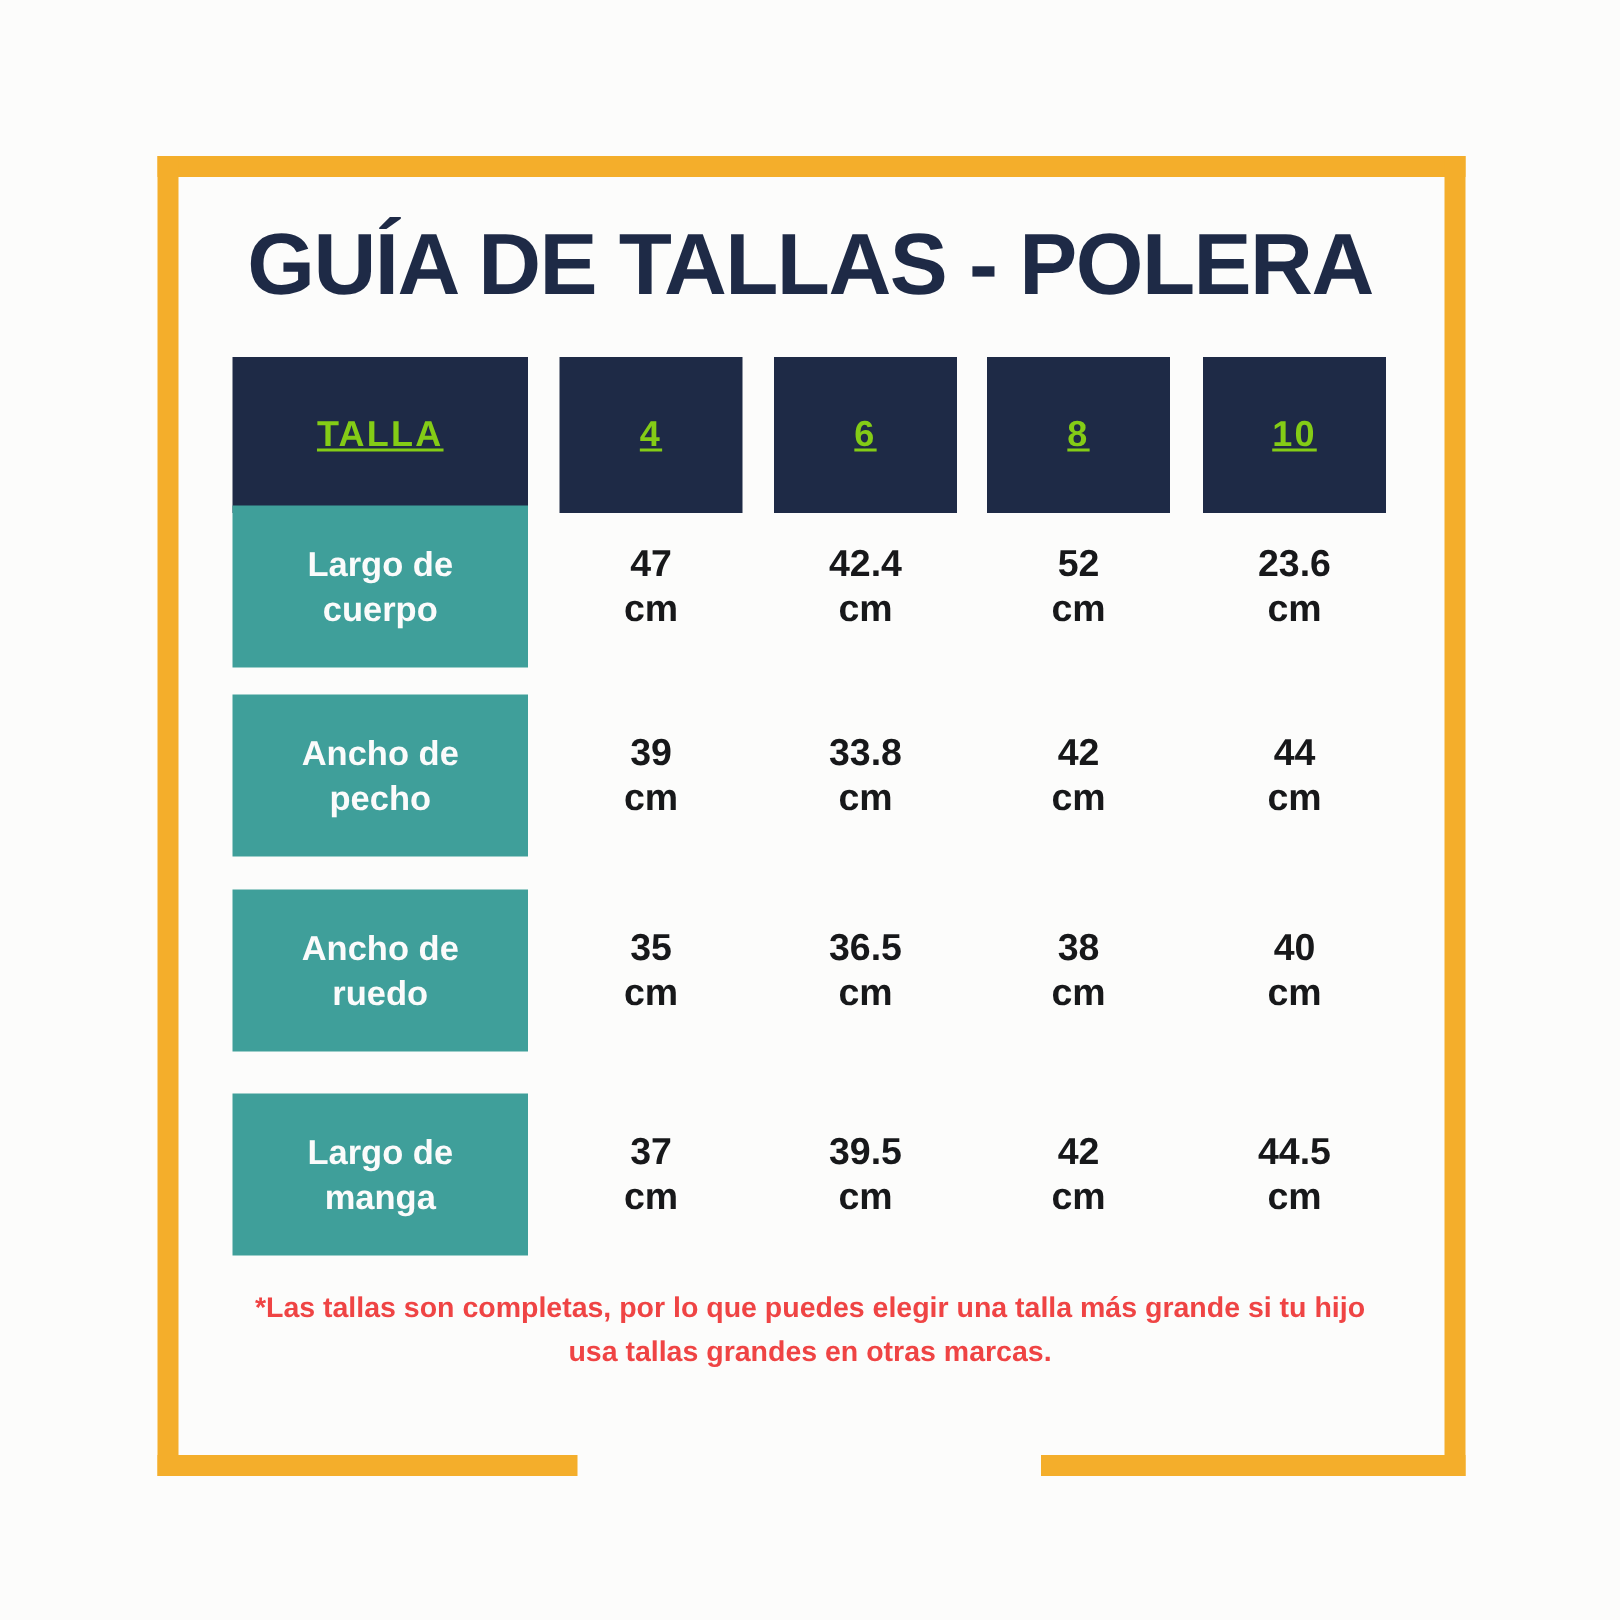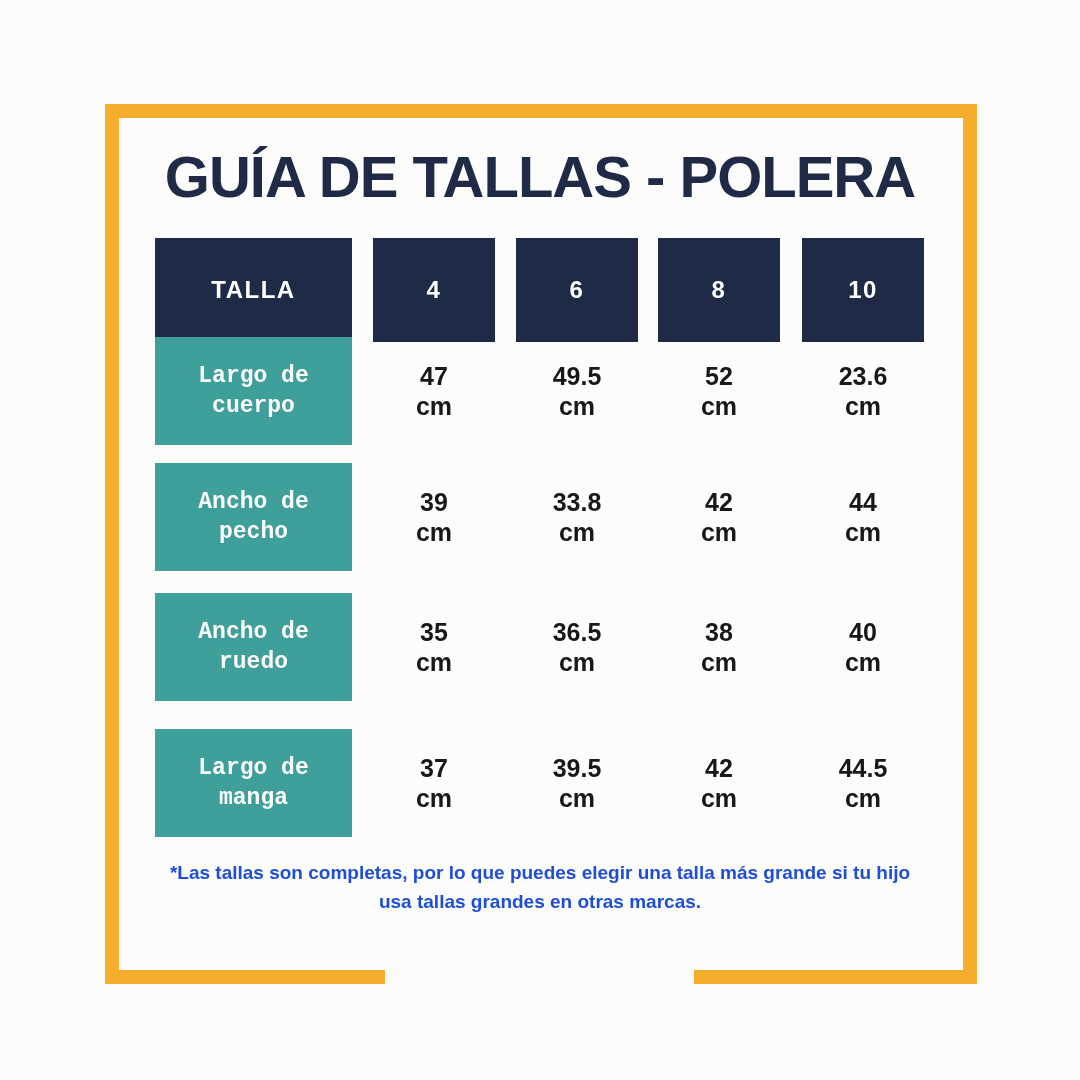--- a/index.html
+++ b/index.html
@@ -36,23 +36,23 @@
     color: #1e2a46;
     line-height: 70px;
     white-space: nowrap;
   }
 
   
   .header-row { position: absolute; left: 0; top: 238px; width: 1080px; height: 80px; }
   .hdr-cell {
     position: absolute; top: 0; height: 104px;
     background: #1e2a46;
-    color: #ffffff;
+    color: #84cc16;
     display: flex; align-items: center; justify-content: center;
-    font-size: 24px; font-weight: 700; letter-spacing: 1.5px;
+    font-size: 24px; font-weight: 700; letter-spacing: 1.5px; text-decoration: underline;
   }
   .hdr-talla { left: 155px; width: 197px; }
   .col-1 { left: 373px; width: 122px; }
   .col-2 { left: 516px; width: 122px; }
   .col-3 { left: 658px; width: 122px; }
   .col-4 { left: 802px; width: 122px; }
 
   
   .row { position: absolute; left: 0; width: 1080px; height: 108px; }
   .row-1 { top: 337px; }
@@ -61,35 +61,35 @@
   .row-4 { top: 729px; }
 
   .row-label {
     position: absolute; left: 155px; top: 0; width: 197px; height: 108px;
     background: #3f9f9a;
     color: #fbfbfb;
     display: flex; align-items: center; justify-content: center;
     text-align: center;
     font-size: 23px; font-weight: 700; line-height: 30px;
   }
-  .row-label span { display: inline-block; max-width: 130px; font-family: Liberation Mono, monospace; }
+  .row-label span { display: inline-block; max-width: 130px; }
 
   .val-cell {
     position: absolute; top: 0; height: 108px;
     display: flex; flex-direction: column; align-items: center; justify-content: center;
     text-align: center;
     color: #17181a;
     font-size: 25px; font-weight: 700; line-height: 30px;
   }
 
   
   .footnote {
     position: absolute; left: 0; top: 858px; width: 1080px;
     text-align: center;
-    color: #1d4ed8;
+    color: #ef4444;
     font-size: 19px; font-weight: 700; line-height: 29px;
   }
 </style>
 </head>
 <body>
 
 <div class="canvas">
 
   <div class="frame frame-top"></div>
   <div class="frame frame-left"></div>
@@ -109,21 +109,21 @@
 
   <div class="row row-1">
     <div class="row-label">
         <span>Largo de cuerpo</span>
       </div>
     <div class="val-cell col-1">
         <span>47</span>
         <span>cm</span>
       </div>
     <div class="val-cell col-2">
-        <span>49.5</span>
+        <span>42.4</span>
         <span>cm</span>
       </div>
     <div class="val-cell col-3">
         <span>52</span>
         <span>cm</span>
       </div>
     <div class="val-cell col-4">
         <span>23.6</span>
         <span>cm</span>
       </div>

